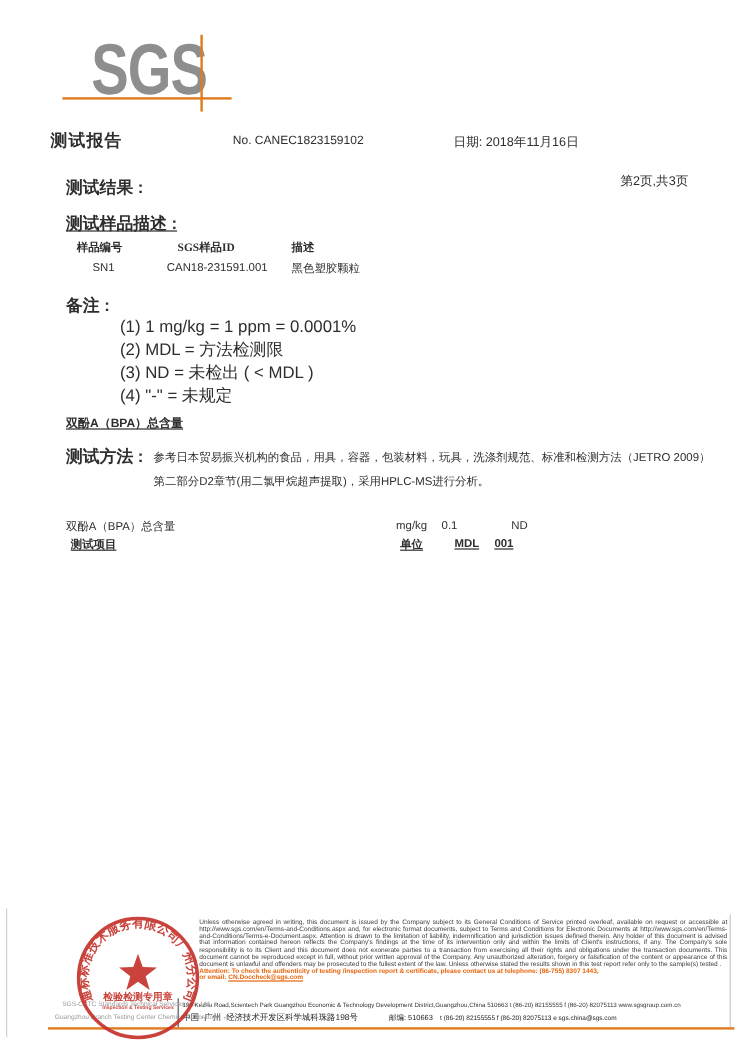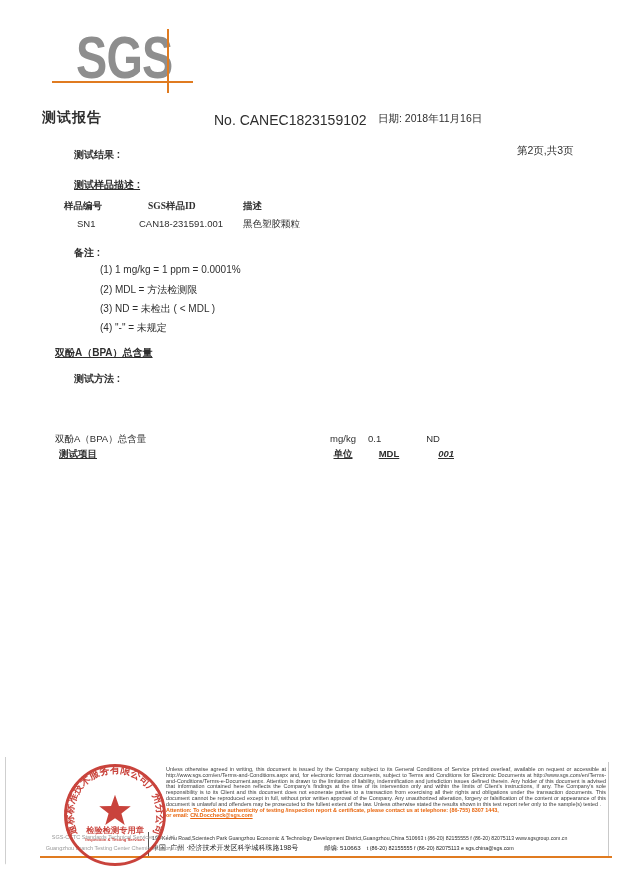--- a/index.html
+++ b/index.html
@@ -12,52 +12,52 @@
   
   #logo-text{
     left:76px;top:30px;font-size:60px;font-weight:bold;color:#8e8e8e;
     line-height:56px;letter-spacing:-1px;transform:scaleX(.78);transform-origin:left top;
   }
   .logo-hline{left:52px;top:81px;width:141px;height:2px;background:#e07b20;}
   .logo-vline{left:167px;top:29px;width:2px;height:64px;background:#e07b20;}
 
   
   #report-title{left:42px;top:109px;font-size:14px;font-weight:bold;letter-spacing:1px;}
-  #report-no{left:214px;top:112px;font-size:14px;}
+  #report-no{left:194px;top:112px;font-size:10px;}
   #report-date{left:378px;top:112px;font-size:10.5px;}
   #page-label{left:517px;top:112px;font-size:10.5px;margin-top:32px;}
 
-  .label{font-size:10px;font-weight:bold;margin-left:19px;}
+  .label{font-size:14px;font-weight:bold;}
   .utext{text-decoration:underline;}
 
   #results-label{left:55px;top:148px;}
   #sample-title{left:55px;top:178px;}
 
   
   .st-h{font-weight:bold;font-size:9.5px;top:200px;font-family:Liberation Serif, serif;}
   .st-r{font-size:9.5px;top:218px;}
   #st-h-sn{left:64px;} #st-h-id{left:148px;} #st-h-desc{left:243px;}
   #st-r-sn{left:77px;} #st-r-id{left:139px;} #st-r-desc{left:243px;}
 
   #notes-label{left:55px;top:246px;}
-  .note{left:100px;font-size:10px;}
+  .note{left:100px;font-size:14px;}
   #note-0{top:264px;} #note-1{top:283px;} #note-2{top:302px;} #note-3{top:321px;}
 
   #analyte-title{left:55px;top:346px;font-size:10px;font-weight:bold;text-decoration:underline;}
 
   #method-label{left:55px;top:372px;}
   #method-text{left:128px;top:372px;width:464px;font-size:9.5px;line-height:19.5px;text-align:justify;}
 
   
   .rt-h{top:416px;font-size:9.5px;font-weight:bold;text-decoration:underline;margin-top:32px;}
   .rt-r{top:433px;font-size:9.5px;}
   #rt-h-item{left:59px;}
   #rt-h-unit{left:320px;width:46px;text-align:center;}
   #rt-h-mdl{left:368px;width:42px;text-align:center;}
-  #rt-h-sample{left:412px;width:42px;text-align:right;font-style:italic;}
+  #rt-h-sample{left:412px;width:42px;text-align:left;}
   #rt-r-item{left:55px;}
   #rt-r-unit{left:320px;width:46px;text-align:center;}
   #rt-r-mdl{left:368px;width:42px;text-align:left;}
   #rt-r-value{left:412px;width:42px;text-align:center;}
 
   
   #disclaimer{
     left:166px;top:767px;width:440px;font-size:5.45px;line-height:5.8px;
     text-align:justify;color:#3d3d3d;
   }
@@ -104,20 +104,21 @@
 
   <div class="abs label" id="notes-label">备注 :</div>
   <div class="abs note" id="note-0">(1) 1 mg/kg = 1 ppm = 0.0001%</div>
   <div class="abs note" id="note-1">(2) MDL = 方法检测限</div>
   <div class="abs note" id="note-2">(3) ND = 未检出 ( &lt; MDL )</div>
   <div class="abs note" id="note-3">(4) "-" = 未规定</div>
 
   <div class="abs" id="analyte-title">双酚A（BPA）总含量</div>
 
   <div class="abs label" id="method-label">测试方法 :</div>
+  <div class="abs" id="method-text">参考日本贸易振兴机构的食品，用具，容器，包装材料，玩具，洗涤剂规范、标准和检测方法（JETRO 2009）第二部分D2章节(用二氯甲烷超声提取)，采用HPLC-MS进行分析。</div>
 
   <div class="abs rt-h" id="rt-h-item">测试项目</div>
   <div class="abs rt-h" id="rt-h-unit">单位</div>
   <div class="abs rt-h" id="rt-h-mdl">MDL</div>
   <div class="abs rt-h" id="rt-h-sample">001</div>
   <div class="abs rt-r" id="rt-r-item">双酚A（BPA）总含量</div>
   <div class="abs rt-r" id="rt-r-unit">mg/kg</div>
   <div class="abs rt-r" id="rt-r-mdl">0.1</div>
   <div class="abs rt-r" id="rt-r-value">ND</div>
 

